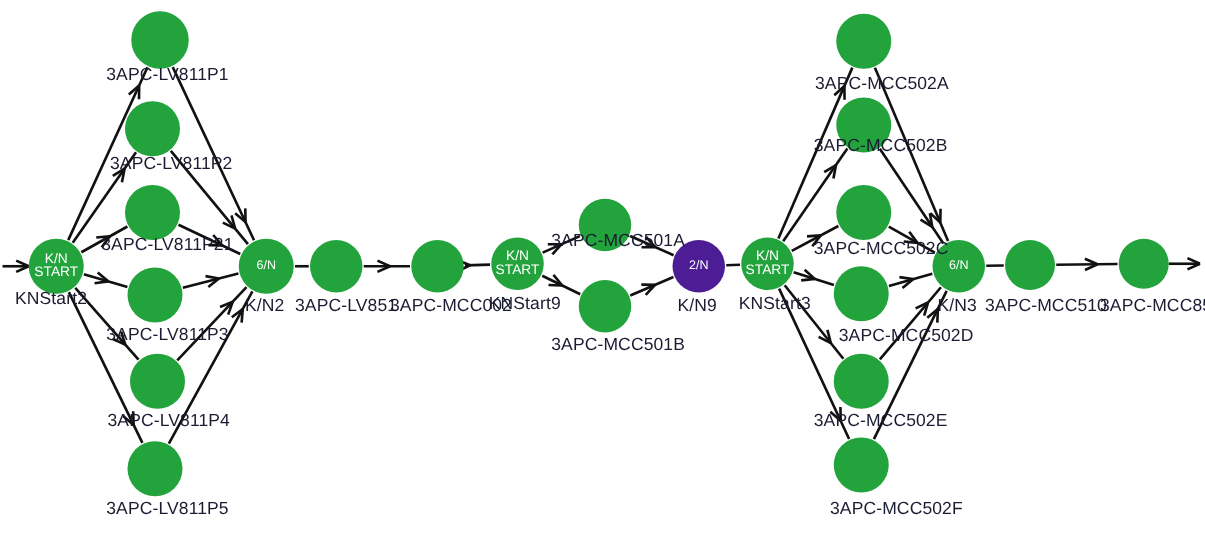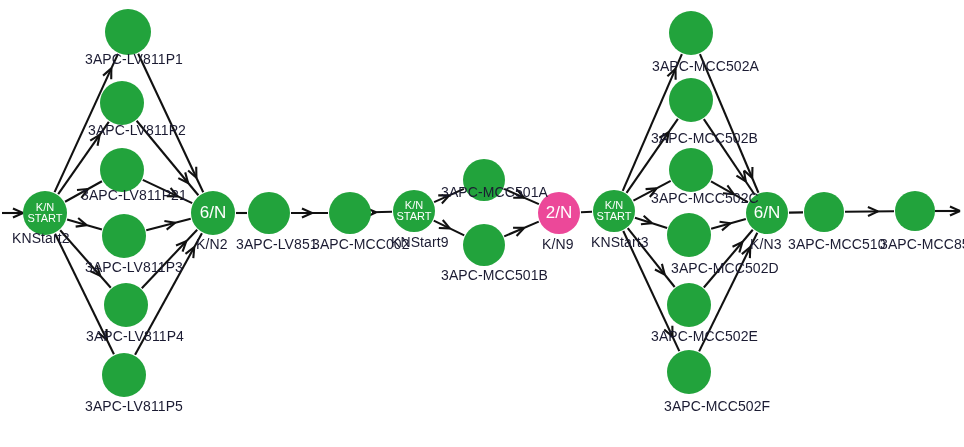--- a/index.html
+++ b/index.html
@@ -46,21 +46,21 @@
     color: #ffffff;
     line-height: 1.02;
     text-align: center;
     box-sizing: border-box;
     z-index: 3;
   }
   .graph-node .node-text {
     display: block;
     white-space: nowrap;
   }
-  .node-inner-1 { font-size: 17px; }
+  .node-inner-1 { font-size: 10px; }
   .node-inner-2 { font-size: 11px; }
   .node-big { font-size: 15px; }
   .node-label {
     position: absolute;
     font-size: 14px;
     color: #1b1b32;
     white-space: nowrap;
     z-index: 4;
     letter-spacing: 0.1px;
   }
@@ -351,33 +351,33 @@
       <div class="node-label" style="left: 312px; top: 236px; color: rgb(27, 27, 50);">3APC-MCC002</div>
       <div class="graph-node" style="left: 393px; top: 190px; width: 42px; height: 42px; background: rgb(34, 163, 60); color: rgb(255, 255, 255);">
         <span class="node-text node-inner-2">K/N</span>
         <span class="node-text node-inner-2">START</span>
       </div>
       <div class="node-label" style="left: 391px; top: 234px; color: rgb(27, 27, 50);">KNStart9</div>
       <div class="graph-node" style="left: 463px; top: 159px; width: 42px; height: 42px; background: rgb(34, 163, 60); color: rgb(255, 255, 255);"></div>
       <div class="node-label" style="left: 441px; top: 184px; color: rgb(27, 27, 50);">3APC-MCC501A</div>
       <div class="graph-node" style="left: 463px; top: 224px; width: 42px; height: 42px; background: rgb(34, 163, 60); color: rgb(255, 255, 255);"></div>
       <div class="node-label" style="left: 441px; top: 267px; color: rgb(27, 27, 50);">3APC-MCC501B</div>
-      <div class="graph-node node-big" style="left: 538px; top: 192px; width: 42px; height: 42px; background: #ec4899; color: rgb(255, 255, 255);">
+      <div class="graph-node node-big" style="left: 538px; top: 192px; width: 42px; height: 42px; background: #4c1d95; color: rgb(255, 255, 255);">
         <span class="node-text node-inner-1">2/N</span>
       </div>
       <div class="node-label" style="left: 542px; top: 236px; color: rgb(27, 27, 50);">K/N9</div>
       <div class="graph-node" style="left: 593px; top: 190px; width: 42px; height: 42px; background: rgb(34, 163, 60); color: rgb(255, 255, 255);">
         <span class="node-text node-inner-2">K/N</span>
         <span class="node-text node-inner-2">START</span>
       </div>
       <div class="node-label" style="left: 591px; top: 234px; color: rgb(27, 27, 50);">KNStart3</div>
       <div class="graph-node" style="left: 669px; top: 11px; width: 44px; height: 44px; background: rgb(34, 163, 60); color: rgb(255, 255, 255);"></div>
       <div class="node-label" style="left: 652px; top: 58px; color: rgb(27, 27, 50);">3APC-MCC502A</div>
       <div class="graph-node" style="left: 669px; top: 78px; width: 44px; height: 44px; background: rgb(34, 163, 60); color: rgb(255, 255, 255);"></div>
-      <div class="node-label" style="left: 651px; top: 130px; color: rgb(27, 27, 50);">3APC-MCC502B</div>
+      <div class="node-label" style="left: 651px; top: 108px; color: rgb(27, 27, 50);">3APC-MCC502B</div>
       <div class="graph-node" style="left: 669px; top: 148px; width: 44px; height: 44px; background: rgb(34, 163, 60); color: rgb(255, 255, 255);"></div>
       <div class="node-label" style="left: 651px; top: 190px; color: rgb(27, 27, 50);">3APC-MCC502C</div>
       <div class="graph-node" style="left: 667px; top: 213px; width: 44px; height: 44px; background: rgb(34, 163, 60); color: rgb(255, 255, 255);"></div>
       <div class="node-label" style="left: 651px; top: 260px; color: rgb(27, 27, 50); margin-left: 20px;">3APC-MCC502D</div>
       <div class="graph-node" style="left: 667px; top: 283px; width: 44px; height: 44px; background: rgb(34, 163, 60); color: rgb(255, 255, 255);"></div>
       <div class="node-label" style="left: 651px; top: 328px; color: rgb(27, 27, 50);">3APC-MCC502E</div>
       <div class="graph-node" style="left: 667px; top: 350px; width: 44px; height: 44px; background: rgb(34, 163, 60); color: rgb(255, 255, 255);"></div>
       <div class="node-label" style="left: 664px; top: 398px; color: rgb(27, 27, 50);">3APC-MCC502F</div>
       <div class="graph-node node-big" style="left: 746px; top: 192px; width: 42px; height: 42px; background: rgb(34, 163, 60); color: rgb(255, 255, 255);">
         <span class="node-text node-inner-1">6/N</span>

